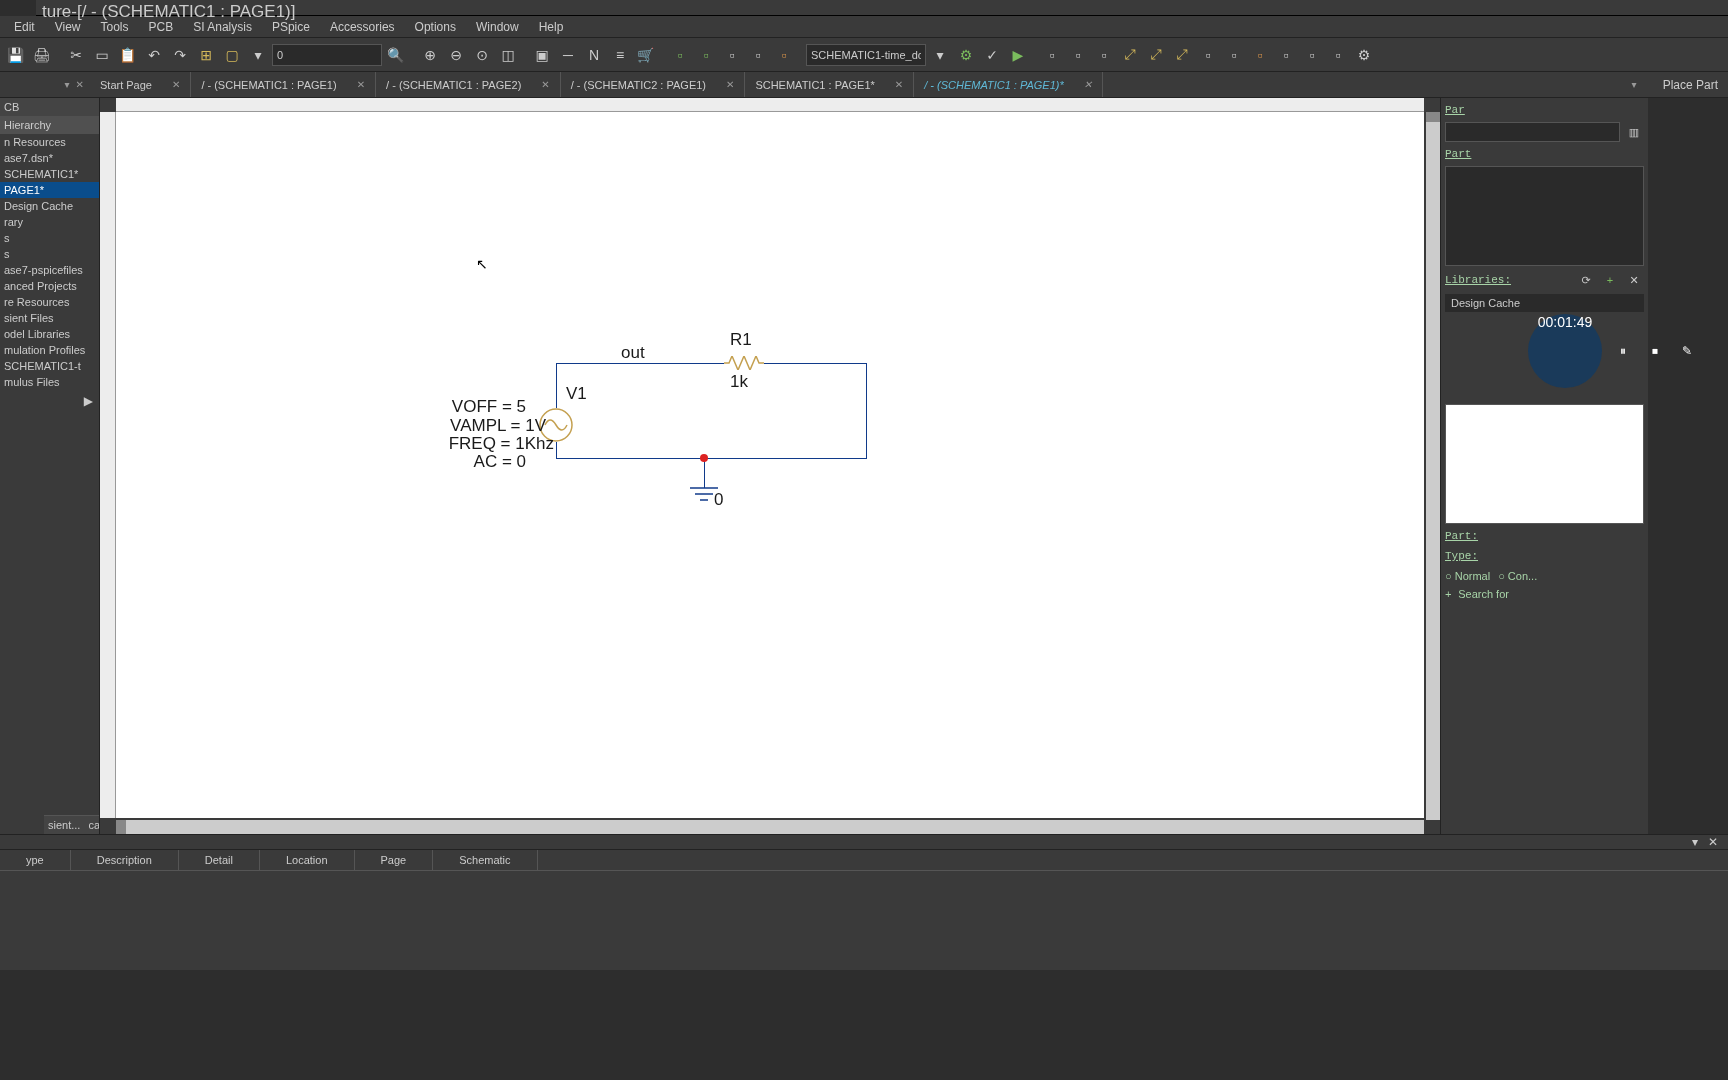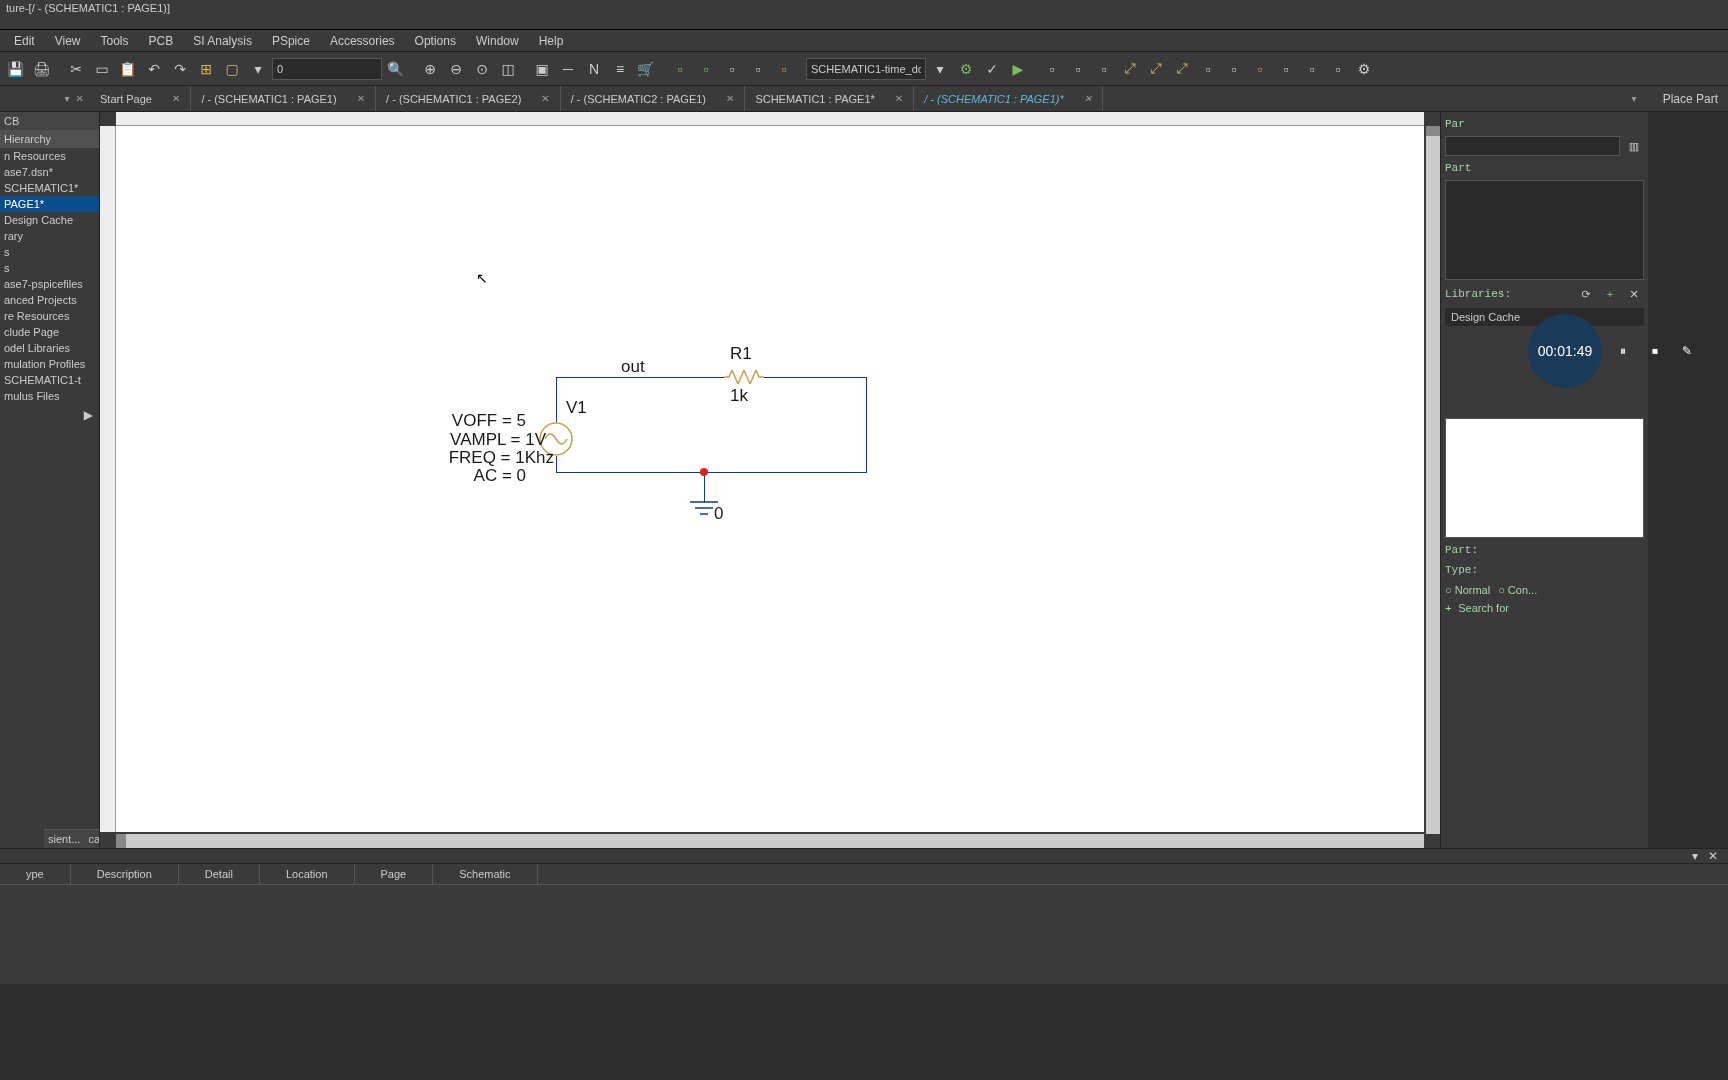--- a/index.html
+++ b/index.html
@@ -1,18 +1,18 @@
 <!DOCTYPE html>
 <html><head>
 <meta charset="utf-8">
 <style>
   * { margin: 0; padding: 0; box-sizing: border-box; font-family: Arial, sans-serif; }
   body { background: #2d2d2d; color: #ccc; width: 1728px; height: 1080px; overflow: hidden; font-size: 12px; }
   
-  .title-bar { background: #3a3a3a; height: 30px; padding: 2px 6px; font-size: 11px; color: #ccc; border-bottom: 1px solid #000; }
+  .title-bar { background: #3a3a3a; height: 16px; padding: 2px 6px; font-size: 17px; color: #ccc; border-bottom: 1px solid #000; margin-left: 36px; }
   
   .menu-bar { background: #3a3a3a; height: 22px; display: flex; align-items: center; padding-left: 4px; border-bottom: 1px solid #222; }
   .menu-bar span { padding: 3px 10px; cursor: pointer; font-size: 12px; }
   
   .toolbar-main { background: #3a3a3a; height: 34px; display: flex; align-items: center; padding: 2px 4px; border-bottom: 1px solid #222; gap: 2px; }
   .tb-btn { width: 24px; height: 24px; display: flex; align-items: center; justify-content: center; cursor: pointer; color: #ccc; font-size: 14px; }
   .tb-sep { width: 6px; }
   .tb-input { width: 110px; height: 22px; background: #2a2a2a; border: 1px solid #555; color: #ccc; padding: 0 4px; font-size: 11px; }
   .tb-input-lg { width: 120px; }
   .tb-yellow { color: #d4b85a; }
@@ -47,33 +47,33 @@
   
   .schem { position: relative; width: 100%; height: 100%; font-family: Arial; }
   .wire-h { position: absolute; height: 1px; background: #103a8a; }
   .wire-v { position: absolute; width: 1px; background: #103a8a; }
   .node { position: absolute; width: 8px; height: 8px; border-radius: 50%; background: #d22; }
   .comp-txt { position: absolute; font-size: 17px; color: #1a1a1a; white-space: nowrap; }
   .param-txt { position: absolute; font-size: 17px; color: #1a1a1a; text-align: right; white-space: nowrap; }
   .cursor-arrow { position: absolute; font-size: 14px; color: #000; }
   
   .right-panel { width: 208px; background: #3a3a3a; border-left: 1px solid #222; display: flex; flex-direction: column; padding: 4px; font-size: 11px; gap: 4px; position: relative; }
-  .rp-label { color: #a8d4a8; font-family: 'Courier New', monospace; padding: 2px 0; }
+  .rp-label { color: #a8d4a8; font-family: 'Courier New', monospace; padding: 2px 0; text-decoration: underline; }
   .rp-box { background: #2a2a2a; border: 1px solid #555; min-height: 20px; }
   .rp-box-tall { height: 100px; }
   .rp-lib-row { display: flex; align-items: center; gap: 4px; }
   .rp-lib-row .rp-label { flex: 1; }
   .rp-lib-btn { width: 20px; height: 20px; display: flex; align-items: center; justify-content: center; cursor: pointer; }
   .rp-libentry { background: #2a2a2a; padding: 3px 6px; }
   .rp-preview { background: #fff; border: 1px solid #555; height: 120px; margin-top: 4px; }
   .rp-radio-row { display: flex; gap: 8px; padding: 2px 0; color: #a8d4a8; font-family: 'Courier New', monospace; }
   .rp-search { color: #a8d4a8; font-family: 'Courier New', monospace; }
   
   .rec-overlay { position: absolute; top: 314px; right: 30px; display: flex; align-items: center; gap: 10px; z-index: 50; }
-  .rec-bubble { width: 74px; height: 74px; border-radius: 50%; background: #1a3a5a; display: flex; align-items: center; justify-content: center; color: #fff; font-size: 14px; }
+  .rec-bubble { width: 74px; height: 74px; border-radius: 50%; background: #1a3a5a; display: flex; justify-content: center; color: #fff; font-size: 14px; }
   .rec-ctl { width: 22px; height: 22px; display: flex; align-items: center; justify-content: center; color: #fff; cursor: pointer; }
   
   .panel-sep { height: 16px; background: #3a3a3a; border-top: 1px solid #222; border-bottom: 1px solid #222; display: flex; justify-content: flex-end; align-items: center; padding-right: 10px; gap: 10px; }
   
   .detail-panel { background: #3a3a3a; height: 120px; }
   .detail-tabs { display: flex; border-bottom: 1px solid #555; }
   .detail-tab { padding: 4px 26px; font-size: 11px; border-right: 1px solid #555; cursor: pointer; }
   
   .ico-green { color: #7abb5d; }
   .ico-orange { color: #d4924a; }
@@ -198,21 +198,21 @@
       <div class="tree-item">ase7.dsn*</div>
       <div class="tree-item">SCHEMATIC1*</div>
       <div class="tree-item ti-sel">PAGE1*</div>
       <div class="tree-item">Design Cache</div>
       <div class="tree-item">rary</div>
       <div class="tree-item">s</div>
       <div class="tree-item">s</div>
       <div class="tree-item">ase7-pspicefiles</div>
       <div class="tree-item">anced Projects</div>
       <div class="tree-item">re Resources</div>
-      <div class="tree-item">clude Page</div>
+      <div class="tree-item">sient Files</div>
       <div class="tree-item">odel Libraries</div>
       <div class="tree-item">mulation Profiles</div>
       <div class="tree-item">SCHEMATIC1-t</div>
       <div class="tree-item">mulus Files</div>
     </div>
     <div class="tree-spacer">
       <div style="text-align:right;padding:4px 6px;">▶</div>
     </div>
     <div style="display:flex;margin-left:44px;">
       <div class="lp-bottom-tab" style="flex:1;">sient...</div>

